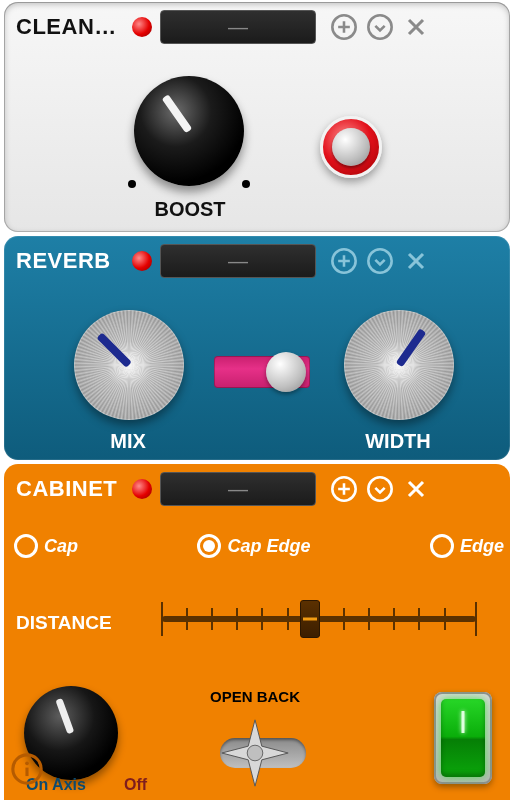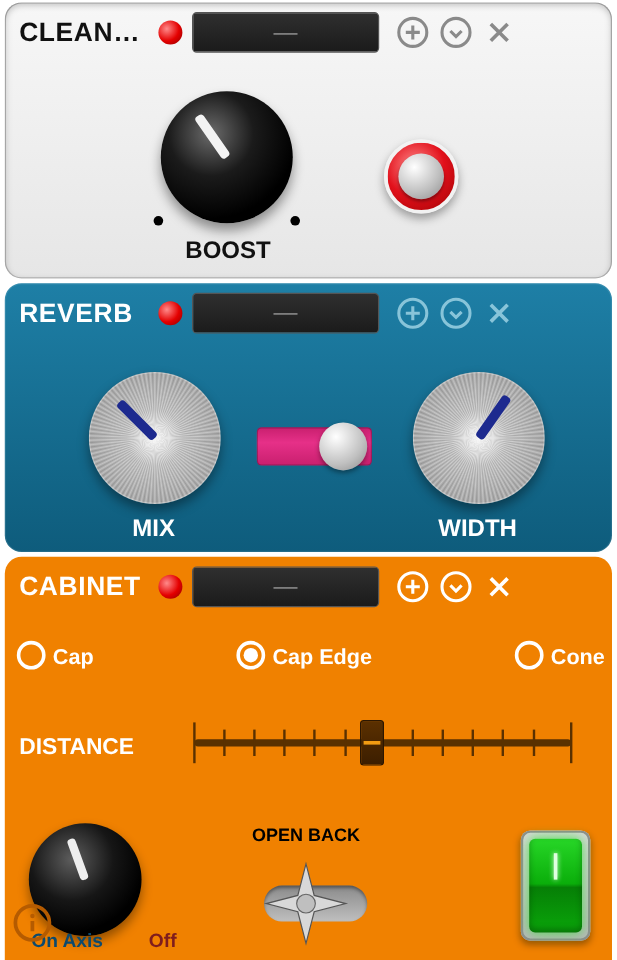--- a/index.html
+++ b/index.html
@@ -167,21 +167,21 @@
     background: radial-gradient(circle at 35% 30%, #fff, #c0c0c0 60%, #8a8a8a);
     box-shadow:0 2px 4px rgba(0,0,0,.4);
   }
 
   
   .radio-row {
     position:absolute; top:70px; left:10px; right:6px;
     display:flex; justify-content:space-between;
     color:#fff; font-size:18px; font-weight:600;
   }
-  .radio { display:flex; align-items:flex-end; gap:6px; }
+  .radio { display:flex; align-items:center; gap:6px;font-style:italic; }
   .radio-ring {
     width:24px; height:24px; border:3px solid #fff; border-radius:50%;
     display:flex; align-items:center; justify-content:center;
     flex:none;
   }
   .radio-dot { width:12px; height:12px; background:#fff; border-radius:50%; }
 
   .distance-label {
     position:absolute; left:12px; top:148px;
     color:#fff; font-weight:800; font-size:19px;
@@ -384,21 +384,21 @@
       <span>Cap</span>
     </label>
     <label class="radio">
       <span class="radio-ring">
           <span class="radio-dot"></span>
         </span>
       <span>Cap Edge</span>
     </label>
     <label class="radio">
       <span class="radio-ring"></span>
-      <span>Cone</span>
+      <span>Edge</span>
     </label>
   </div>
 
   <div class="distance-label">DISTANCE</div>
   <div class="slider">
     <div class="track"></div>
 
     <div class="tick big" style="left:0%"></div>
     <div class="tick" style="left:8%"></div>
     <div class="tick" style="left:16%"></div>

